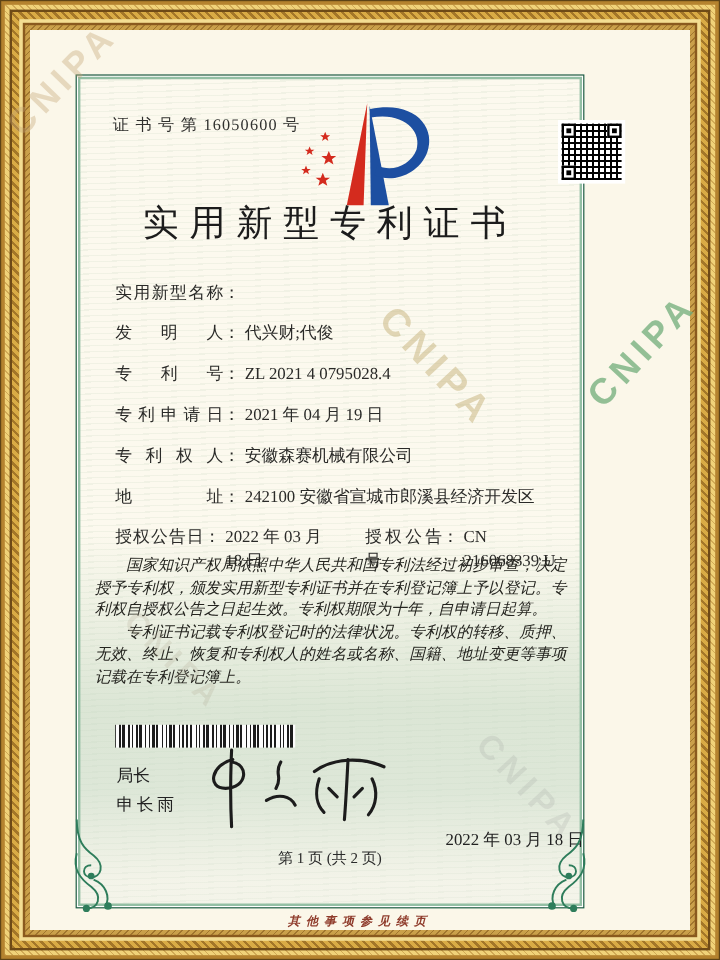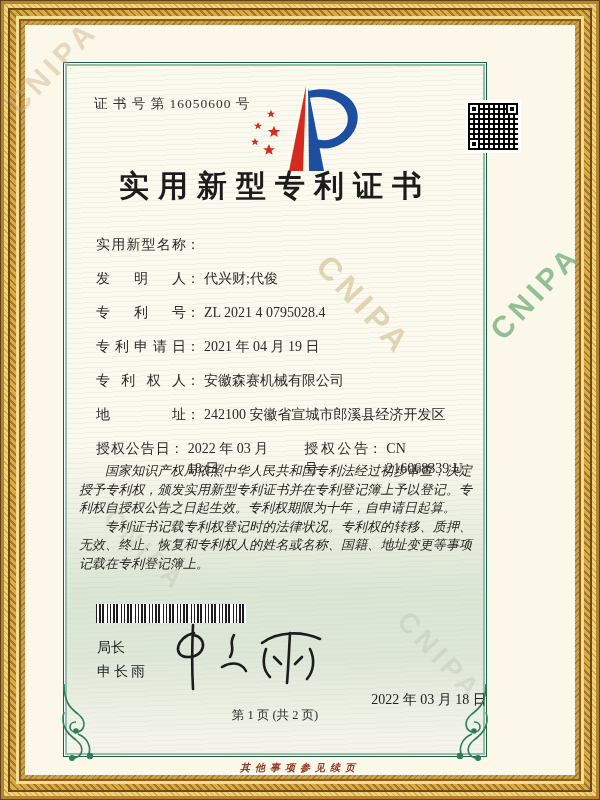--- a/index.html
+++ b/index.html
@@ -31,21 +31,21 @@
   .certno{position:absolute;left:30px;top:32px;font-size:13.5px;color:#30302e;letter-spacing:1px;}
   .logo{position:absolute;left:184px;top:20px;}
   .qr{position:absolute;left:401px;top:37px;width:56px;height:53px;background:#fff;padding:3px;box-sizing:border-box;}
   .qr .mods{width:100%;height:100%;
       background-image:
         repeating-linear-gradient(90deg,#000 0 2px,transparent 2px 5px),
         repeating-linear-gradient(0deg,#000 0 2px,#fff 2px 5px);}
   .qr .fp{position:absolute;width:12px;height:12px;border:2px solid #000;background:#fff;box-sizing:border-box;}
   .qr .fp:after{content:"";position:absolute;inset:2px;background:#000;}
   .fp.tl{left:3px;top:3px}.fp.tr{right:3px;top:3px}.fp.bl{left:3px;bottom:3px}
-  .title{position:absolute;left:0;right:0;top:103px;text-align:center;font-size:30px;font-weight:bold;
+  .title{position:absolute;left:0;right:0;top:103px;text-align:center;font-size:30px;font-weight:normal;
          letter-spacing:9px;color:#1c1c1c;}
   
   .fields{position:absolute;left:32px;top:172px;right:20px;font-size:14px;color:#2a2a28;}
   .frow{height:34px;display:flex;align-items:flex-start;line-height:20px;}
   .flabel{display:inline-block;width:90px;text-align:justify;text-align-last:justify;}
   .flabel2{display:inline-block;width:80px;text-align:justify;text-align-last:justify;}
   .fval{margin-left:4px;}
   .grp2{margin-left:22px;display:flex;justify-content:space-between;}
   
   .body-text{position:absolute;left:15px;right:14px;top:399px;font-size:13px;line-height:18.6px;

